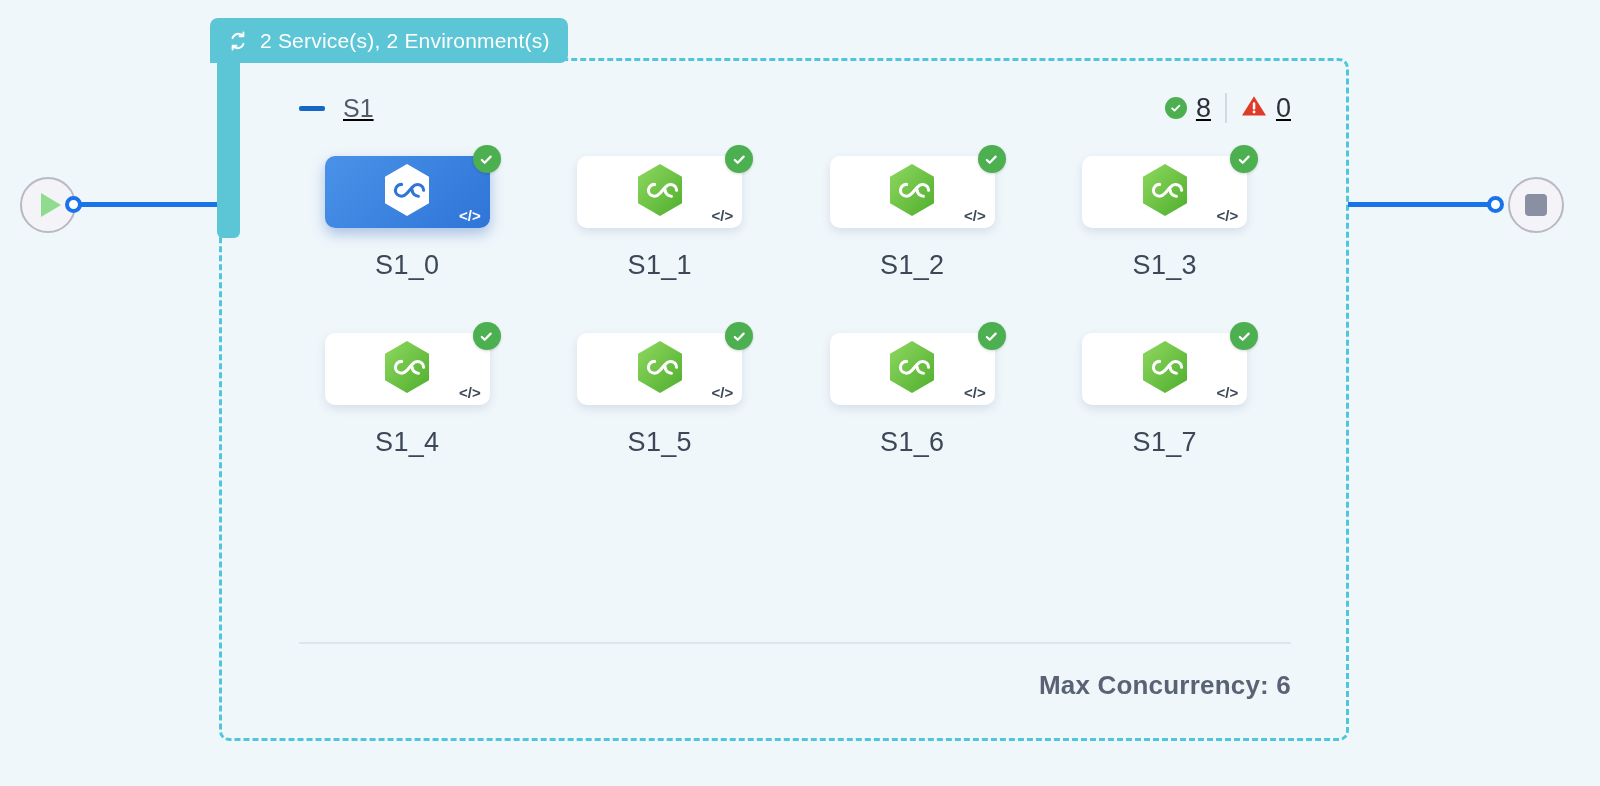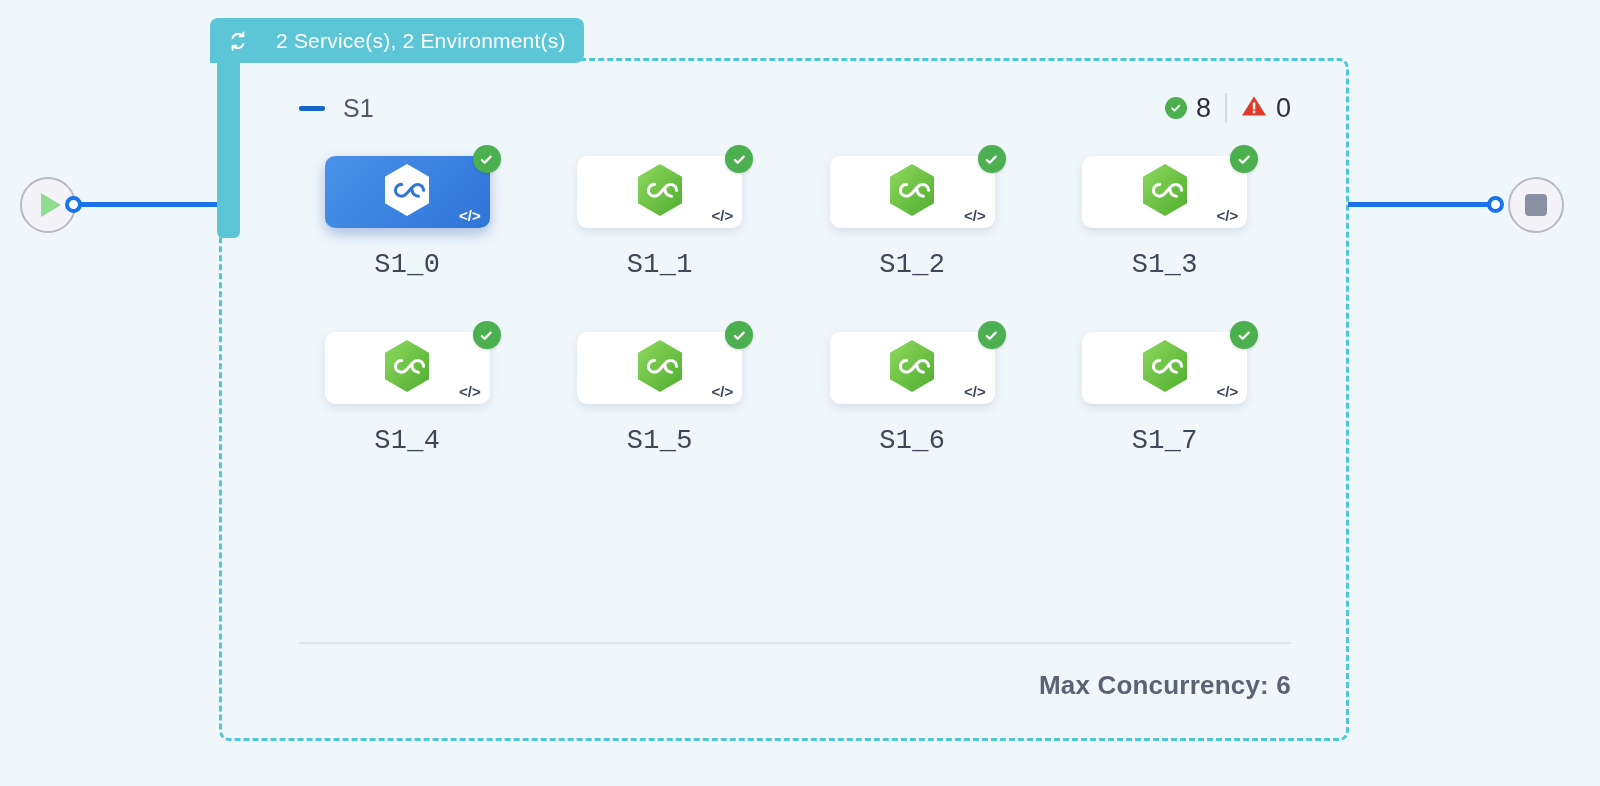--- a/index.html
+++ b/index.html
@@ -75,21 +75,21 @@
   #group-tab {
     position: absolute;
     left: 210px;
     top: 18px;
     height: 45px;
     padding: 0 18px 0 16px;
     background: #5cc6d6;
     border-radius: 8px 8px 8px 0;
     display: flex;
     align-items: center;
-    gap: 26px;
+    gap: 10px;
     z-index: 5;
   }
   #group-tab .tab-label {
     color: #ffffff;
     font-size: 21px;
     font-weight: 400;
     letter-spacing: .2px;
     white-space: nowrap;
   }
   .loop-icon { display: block; }
@@ -131,20 +131,21 @@
     display: flex;
     flex-direction: column;
   }
 
   .panel-header {
     display: flex;
     align-items: center;
     justify-content: space-between;
     height: 40px;
     padding: 0 18px 0 40px;
+    text-decoration: underline;
   }
   .header-left {
     display: flex;
     align-items: center;
     gap: 18px;
   }
   .collapse-dash {
     width: 26px;
     height: 5px;
     border-radius: 2px;
@@ -210,21 +211,20 @@
   .node-card.selected {
     background: linear-gradient(135deg, #4a92e8 0%, #2f74d8 100%);
     box-shadow: 0 6px 14px rgba(40,90,180,.35);
   }
   .node-label {
     margin-top: 22px;
     font-size: 27px;
     color: #3c4757;
     font-weight: 400;
     letter-spacing: .3px;
-    font-family: Liberation Mono, monospace;
   }
 
   .check-badge {
     position: absolute;
     top: -11px;
     right: -11px;
     width: 28px; height: 28px;
     border-radius: 50%;
     background: #4caf50;
     display: flex; align-items: center; justify-content: center;

